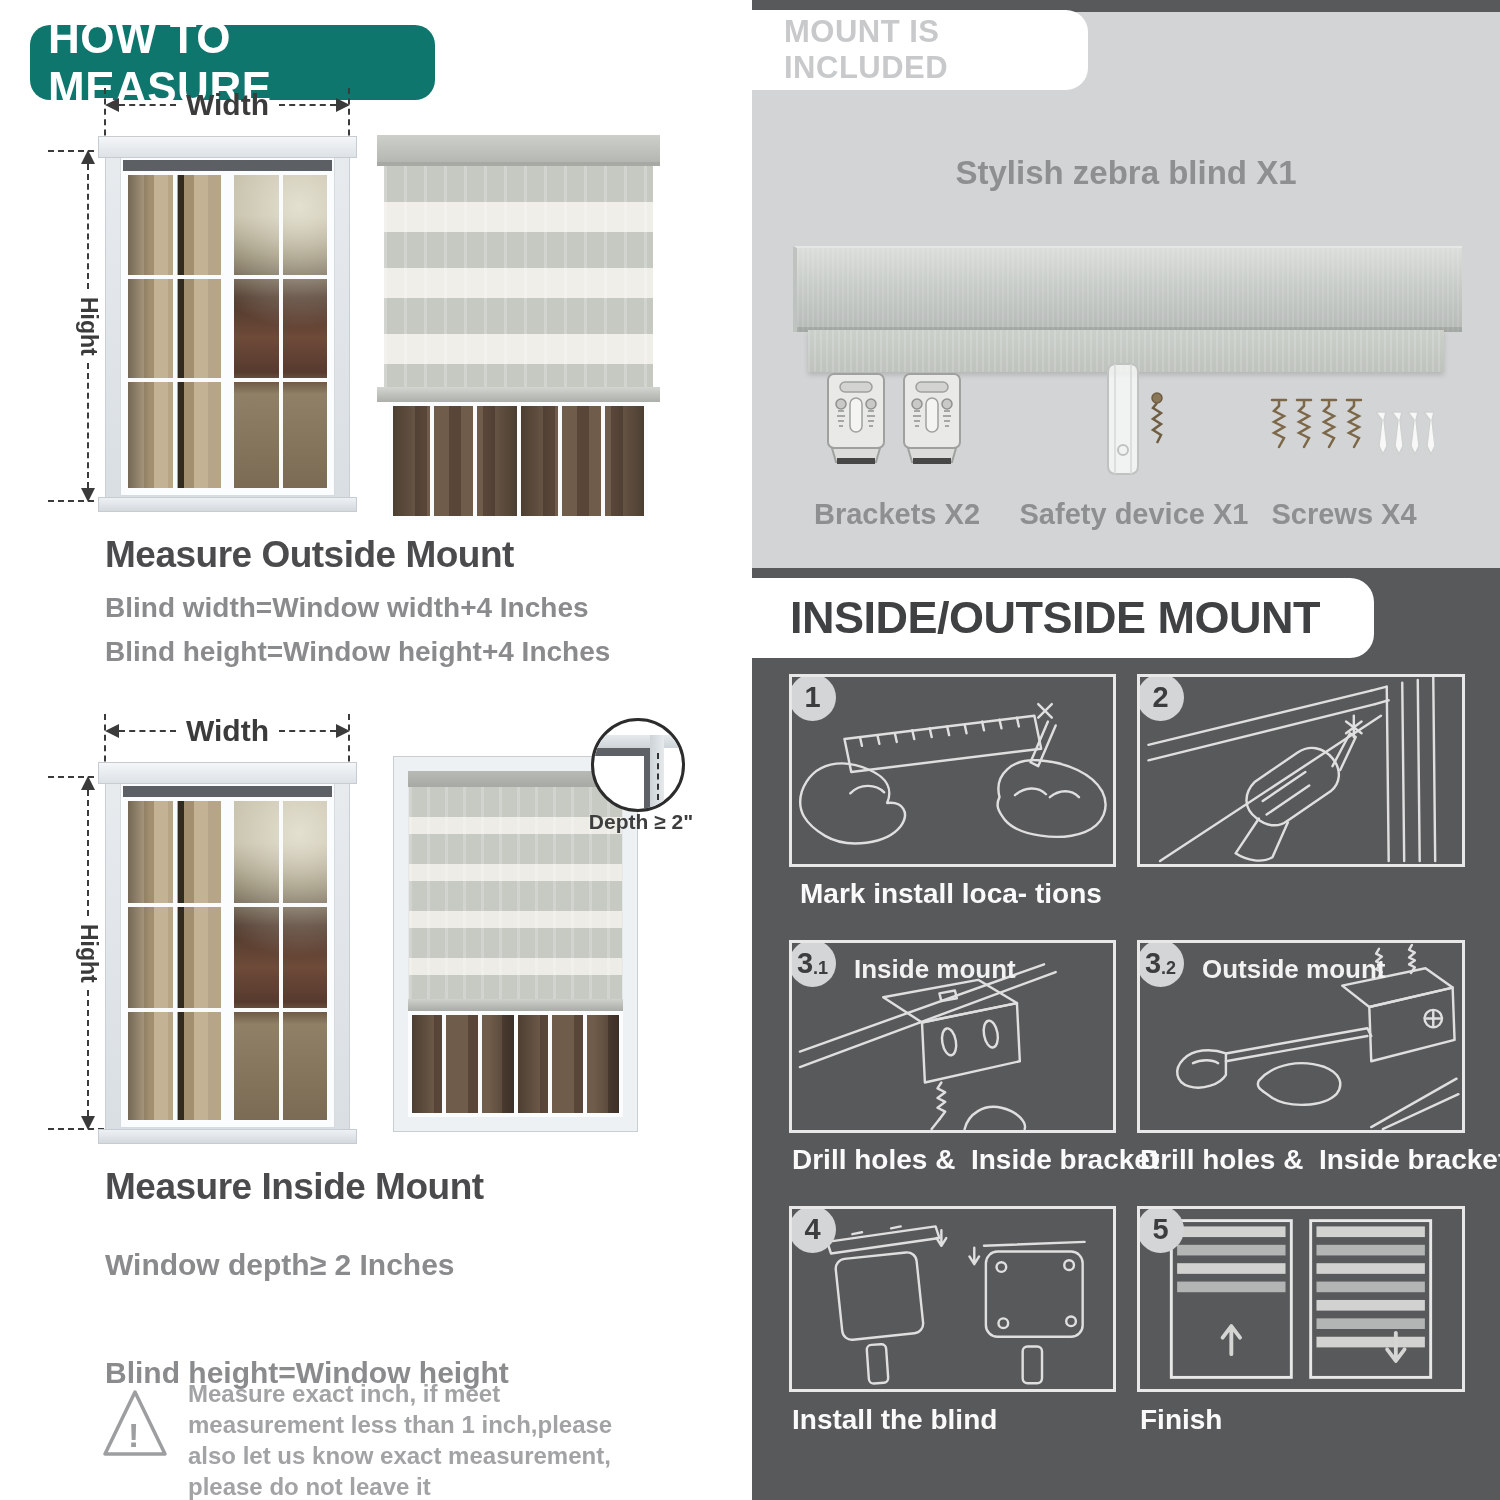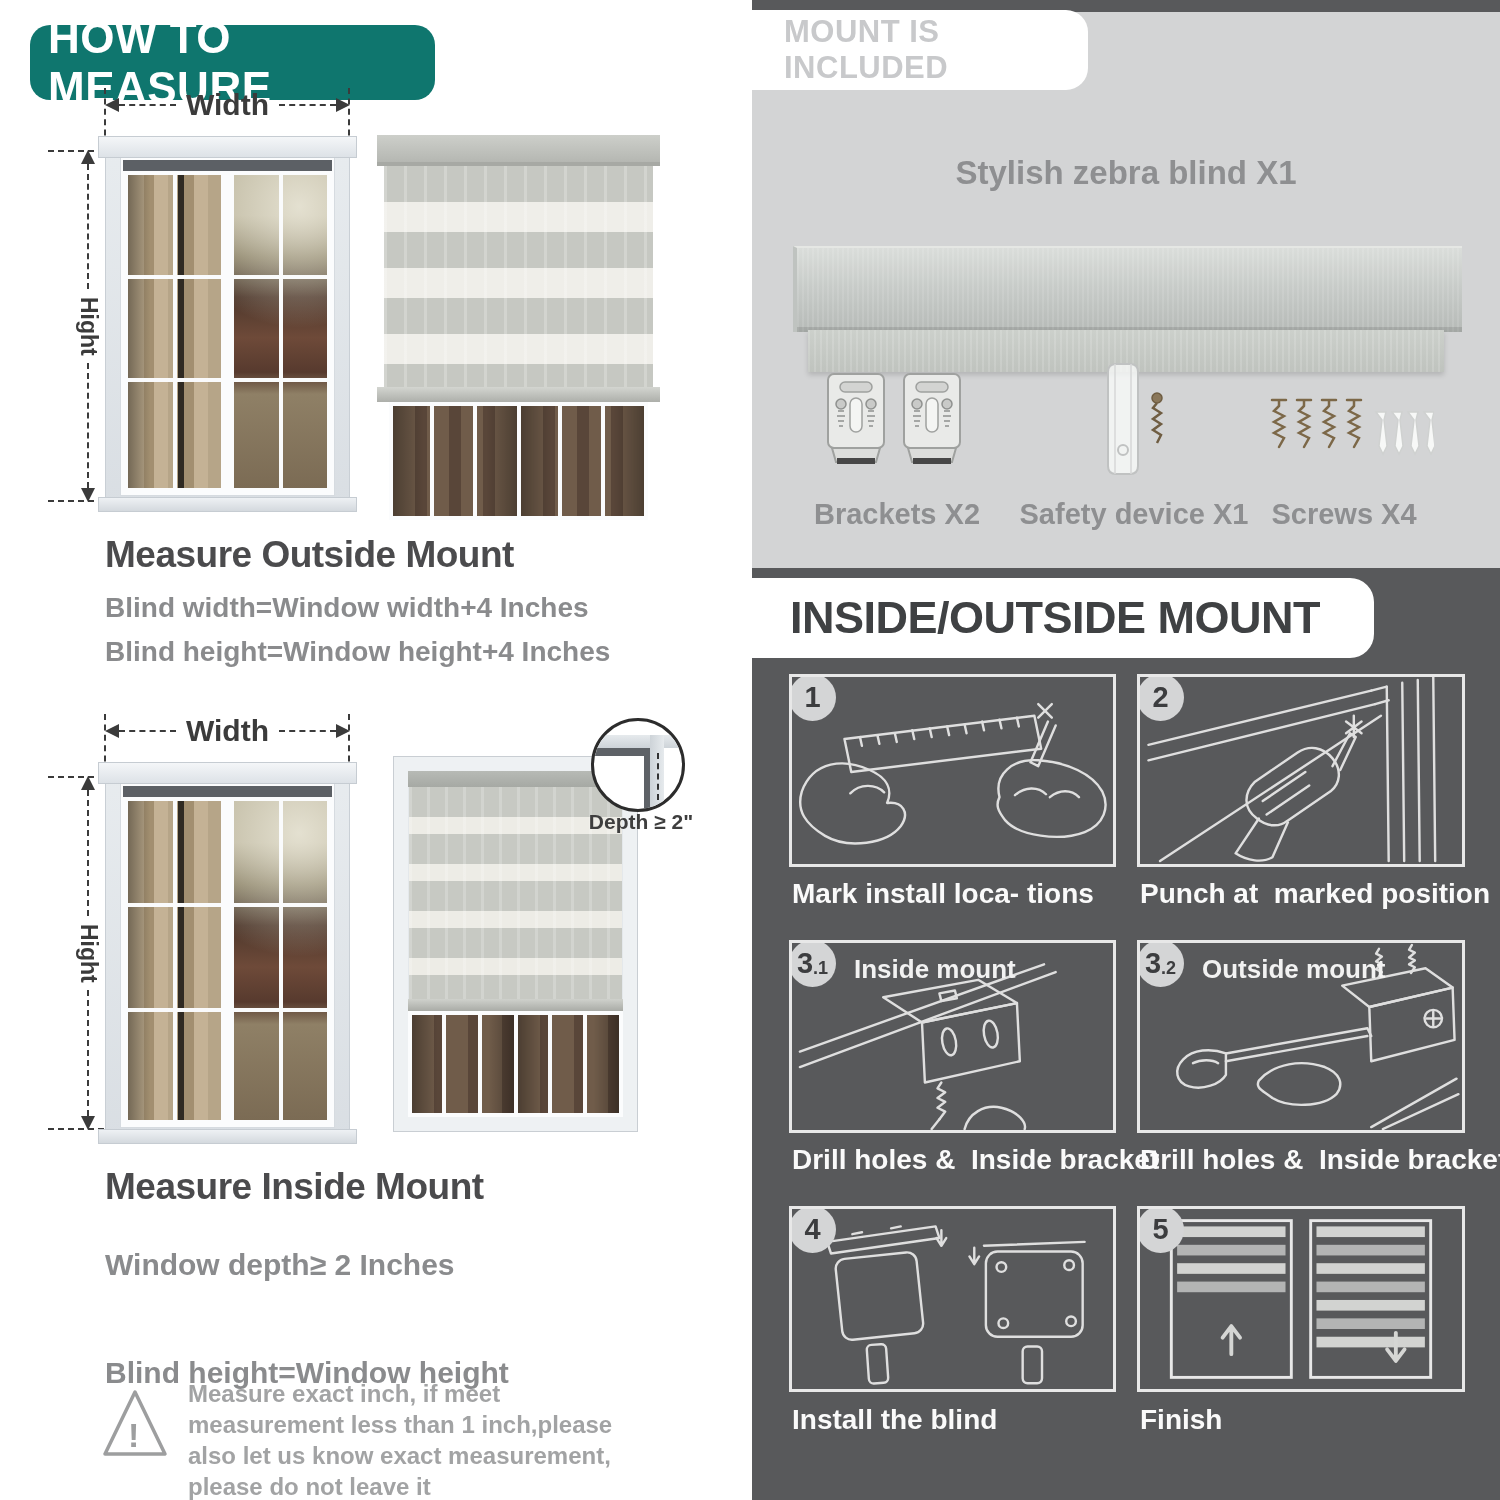--- a/index.html
+++ b/index.html
@@ -467,21 +467,20 @@
           <rect x="180" y="113" width="112" height="11" opacity=".75"></rect>
           <rect x="180" y="132" width="112" height="11"></rect>
         </g>
         <g stroke="#d5d6d4" stroke-width="4" fill="none" stroke-linecap="round" stroke-linejoin="round">
           <path d="M92 150 v-28 m-9 11 l9 -12 l9 12"></path>
           <path d="M262 128 v28 m-9 -11 l9 12 l9 -12"></path>
         </g>
       </svg>
     </div>
 
-    <div class="pcap" style="left:40px;top:878px">Mark install loca- tions</div>
-    <div class="pcap" style="left:388px;top:878px">Punch at  marked position</div>
+    <div class="pcap" style="left:48px;top:878px">Mark install loca- tions</div>
     <div class="pcap" style="left:40px;top:1144px">Drill holes &amp;  Inside bracket</div>
     <div class="pcap" style="left:388px;top:1144px">Drill holes &amp;  Inside bracket</div>
     <div class="pcap" style="left:40px;top:1404px">Install the blind</div>
     <div class="pcap" style="left:388px;top:1404px">Finish</div>
   </div>
 
 </div>
 
 </body></html>

